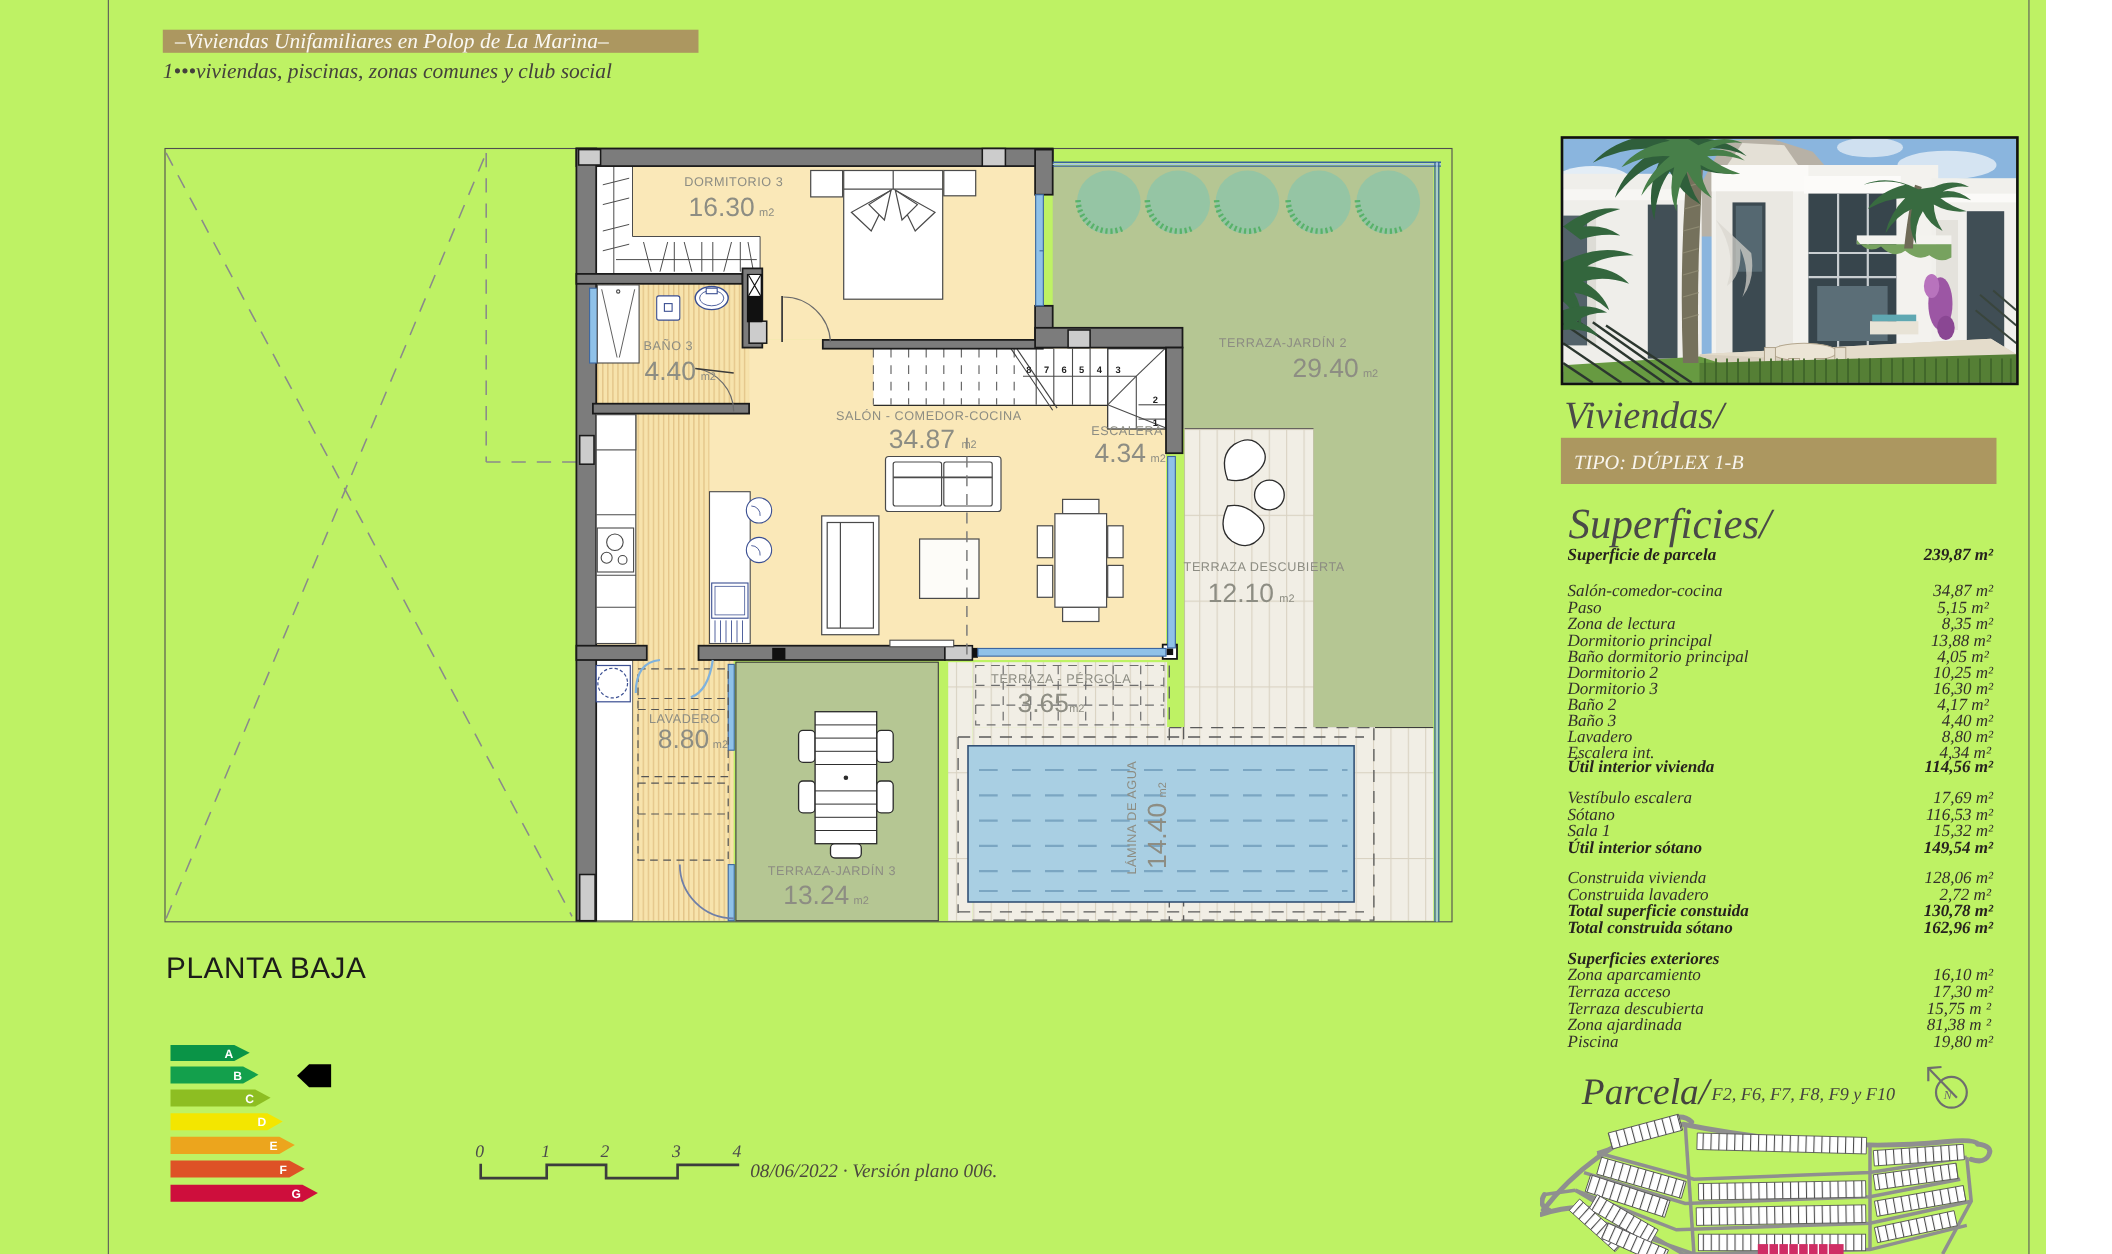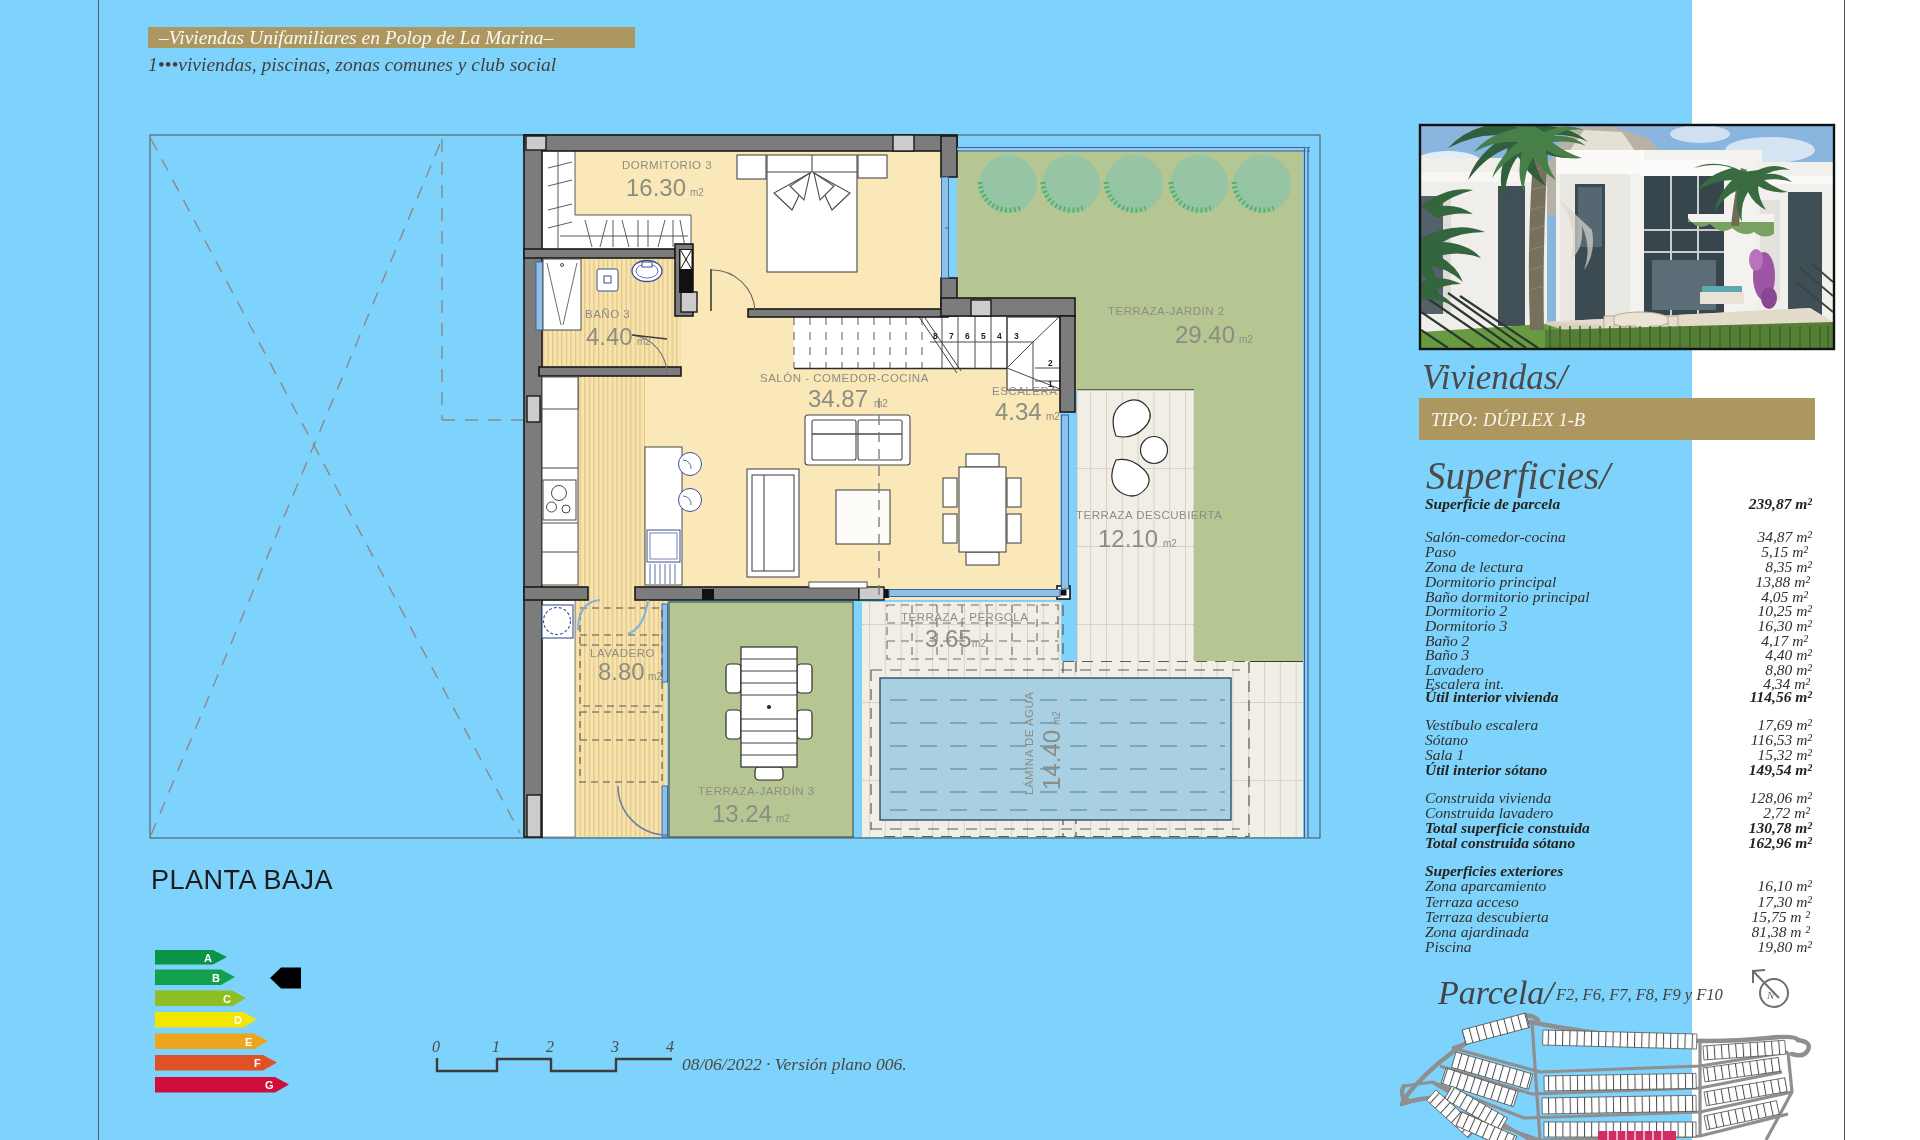--- a/index.html
+++ b/index.html
@@ -1,16 +1,16 @@
 <!DOCTYPE html>
 <html><head>
 <meta charset="utf-8">
 <style>
   html,body{margin:0;padding:0;background:#fff;width:1920px;height:1140px;overflow:hidden;}
-  #page{position:relative;width:1692px;height:1140px;background:#7dd3fc;font-family:"Liberation Sans",sans-serif;}
+  #page{position:relative;width:1860px;height:1140px;background:#bef264;font-family:"Liberation Sans",sans-serif;}
   svg{position:absolute;left:0;top:0;}
   .rn{font-family:"Liberation Sans",sans-serif;fill:#8d8d83;font-size:11.5px;letter-spacing:.5px;}
   .ra{font-family:"Liberation Sans",sans-serif;fill:#8d8d83;font-size:24px;}
   .rm{font-family:"Liberation Sans",sans-serif;fill:#8d8d83;font-size:10px;}
   .tbl{font-family:"Liberation Serif",serif;font-style:italic;font-size:15.5px;fill:#332f2b;}
   .tblb{font-family:"Liberation Serif",serif;font-style:italic;font-weight:bold;font-size:15.5px;fill:#26221e;}
 </style>
 </head>
 <body>
 <div id="page">

